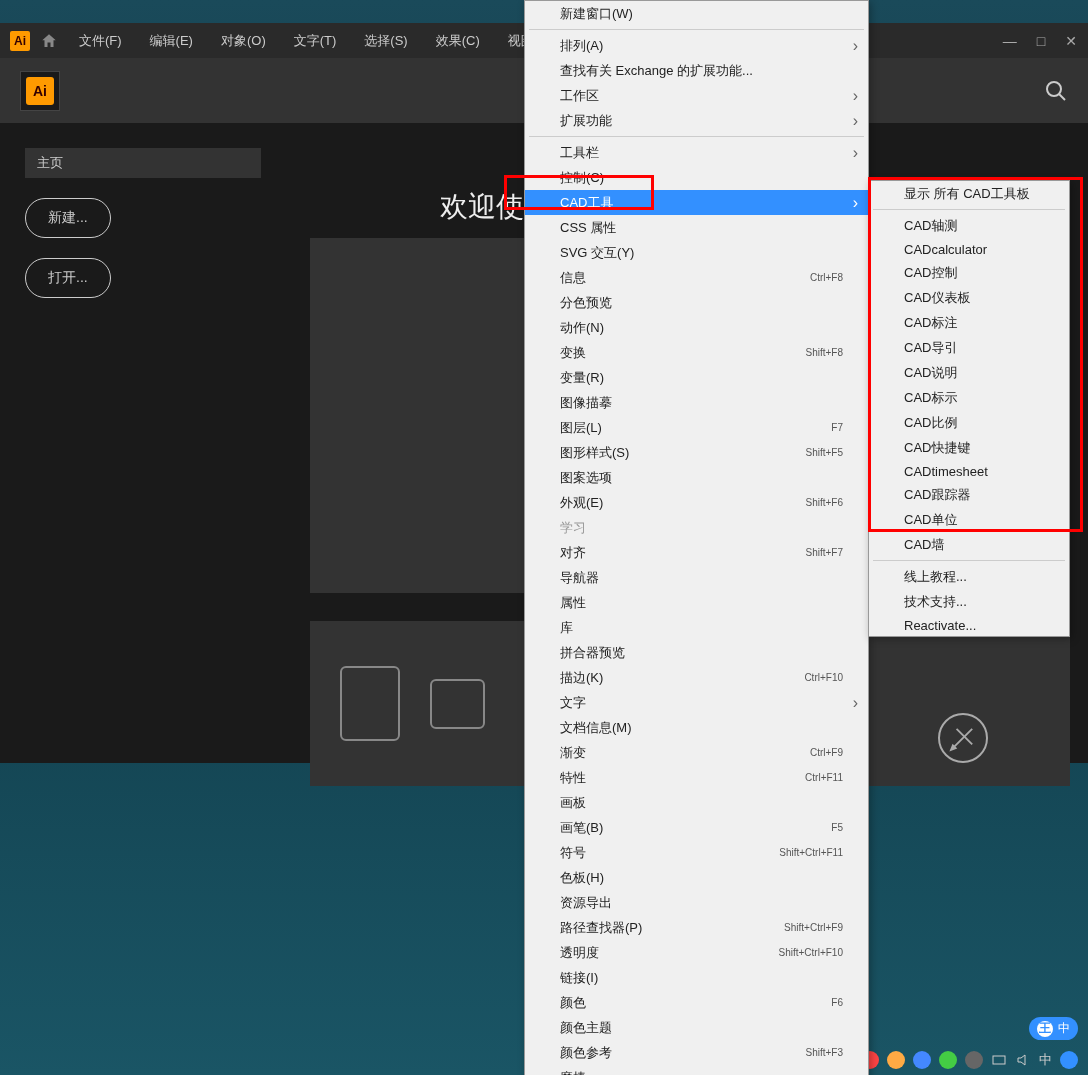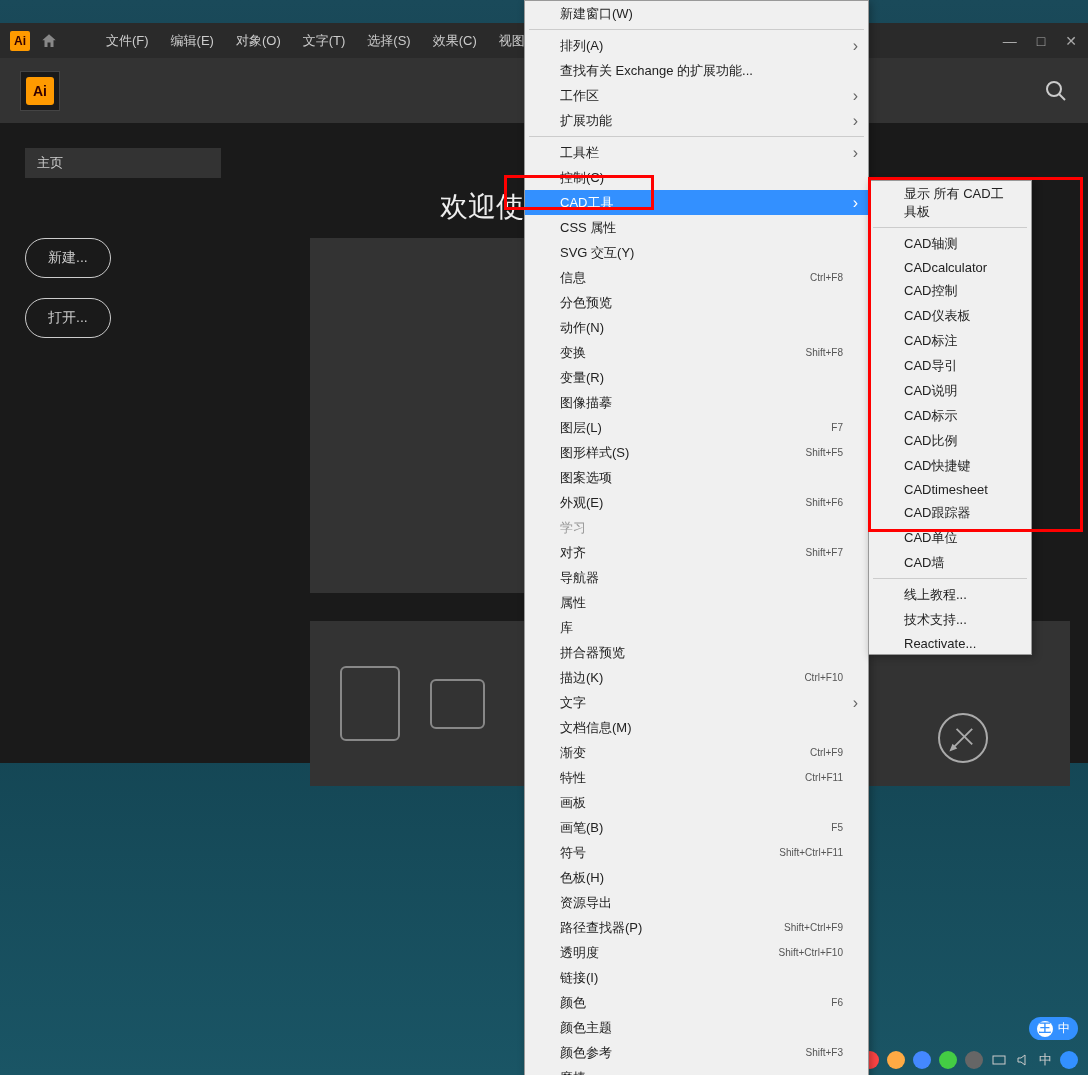--- a/index.html
+++ b/index.html
@@ -3,33 +3,33 @@
   <meta charset="utf-8">
   <style>
     * { margin: 0; padding: 0; box-sizing: border-box; font-family: "Microsoft YaHei", sans-serif; }
     body { width: 1088px; height: 1075px; background: linear-gradient(180deg, #1a4a5a 0%, #0f3845 40%, #1a5565 100%); overflow: hidden; position: relative; }
     
     .app-window { position: absolute; top: 23px; left: 0; right: 0; height: 740px; background: #1a1a1a; }
     
     .title-bar { height: 35px; background: #2a2a2a; display: flex; align-items: center; padding: 0 10px; color: #ccc; font-size: 13px; position: relative; }
     .ai-logo { width: 20px; height: 20px; background: #ff9a00; display: flex; align-items: center; justify-content: center; color: #330000; font-weight: bold; font-size: 12px; border-radius: 2px; margin-right: 10px; }
     .home-icon { width: 18px; height: 18px; margin-right: 15px; fill: #888; }
-    .menu-items { display: flex; gap: 10px; margin-left: 27px; }
+    .menu-items { display: flex; gap: 16px; }
     .menu-item { padding: 4px 6px; color: #ccc; cursor: pointer; }
     .menu-item.highlighted { outline: 3px solid #ff0000; }
     .window-controls { position: absolute; right: 5px; display: flex; gap: 8px; color: #aaa; font-size: 14px; }
     .window-controls span { padding: 0 6px; cursor: pointer; }
     
     .sub-bar { height: 65px; background: #333; display: flex; align-items: center; padding: 0 20px; justify-content: space-between; }
     .ai-logo-big { width: 40px; height: 40px; background: #1a1a1a; border: 1px solid #444; display: flex; align-items: center; justify-content: center; }
     .ai-logo-big-inner { width: 28px; height: 28px; background: #ff9a00; display: flex; align-items: center; justify-content: center; color: #330000; font-weight: bold; font-size: 14px; border-radius: 3px; }
     .search-icon { width: 24px; height: 24px; stroke: #ccc; fill: none; stroke-width: 2; }
     
     .main-area { padding: 25px; color: #ccc; }
-    .page-title-input { width: 196px; height: 30px; background: #333; border: none; color: #ccc; padding: 8px 12px; font-size: 13px; margin-bottom: 60px; }
+    .page-title-input { width: 236px; height: 30px; background: #333; border: none; color: #ccc; padding: 8px 12px; font-size: 13px; margin-bottom: 20px; }
     .action-btn { display: block; padding: 10px 22px; border: 1px solid #ccc; background: transparent; color: #ccc; border-radius: 20px; font-size: 14px; margin-bottom: 20px; cursor: pointer; }
     
     .welcome-text { position: absolute; left: 440px; top: 165px; color: #eee; font-size: 28px; font-weight: 300; }
     
     .canvas-area { position: absolute; left: 310px; top: 215px; width: 560px; height: 355px; background: #333; }
     .canvas-image { position: absolute; left: 50%; top: 50%; transform: translate(-50%, -50%) rotate(-15deg); }
     
     .bottom-icons { position: absolute; left: 310px; top: 598px; width: 760px; height: 165px; background: #333; display: flex; align-items: center; gap: 30px; padding-left: 30px; }
     .doc-icon-box { width: 60px; height: 75px; border: 2px solid #888; border-radius: 6px; position: relative; }
     .doc-icon-box.small { width: 55px; height: 50px; }
@@ -39,21 +39,21 @@
     .dropdown-item { padding: 3.5px 25px 3.5px 35px; display: flex; justify-content: space-between; align-items: center; cursor: pointer; position: relative; }
     .dropdown-item.selected { background: #3390ff; color: white; align-items: center; }
     .dropdown-item.disabled { color: #999; }
     .dropdown-item.has-submenu::after { content: "›"; position: absolute; right: 10px; color: #666; font-size: 16px; }
     .dropdown-item.selected.has-submenu::after { color: white; }
     .dropdown-divider { height: 1px; background: #ccc; margin: 3px 4px; }
     .shortcut { color: #555; font-size: 10px; }
     
     .cad-highlight-box { position: absolute; left: 504px; top: 175px; width: 150px; height: 35px; border: 3px solid #ff0000; z-index: 101; pointer-events: none; }
     
-    .submenu { position: absolute; left: 868px; top: 180px; width: 164px; background: #f0f0f0; border: 1px solid #999; box-shadow: 2px 2px 8px rgba(0,0,0,0.3); z-index: 100; font-size: 13px; color: #222; }
+    .submenu { position: absolute; left: 868px; top: 180px; width: 202px; background: #f0f0f0; border: 1px solid #999; box-shadow: 2px 2px 8px rgba(0,0,0,0.3); z-index: 100; font-size: 13px; color: #222; }
     .submenu-highlight-box { position: absolute; left: 868px; top: 177px; width: 215px; height: 355px; border: 3px solid #ff0000; z-index: 101; pointer-events: none; }
     
     .taskbar { position: absolute; bottom: 0; right: 0; height: 30px; display: flex; align-items: center; gap: 8px; padding: 0 10px; }
     .taskbar-icon { width: 18px; height: 18px; border-radius: 50%; }
     .ime-badge { position: absolute; bottom: 35px; right: 10px; background: #3390ff; color: white; padding: 3px 8px; border-radius: 12px; font-size: 12px; display: flex; align-items: center; gap: 5px; }
     
     .tools-icon { position: absolute; right: 100px; top: 690px; width: 50px; height: 50px; border: 2px solid #aaa; border-radius: 50%; }
   </style>
 </head>
 <body>

